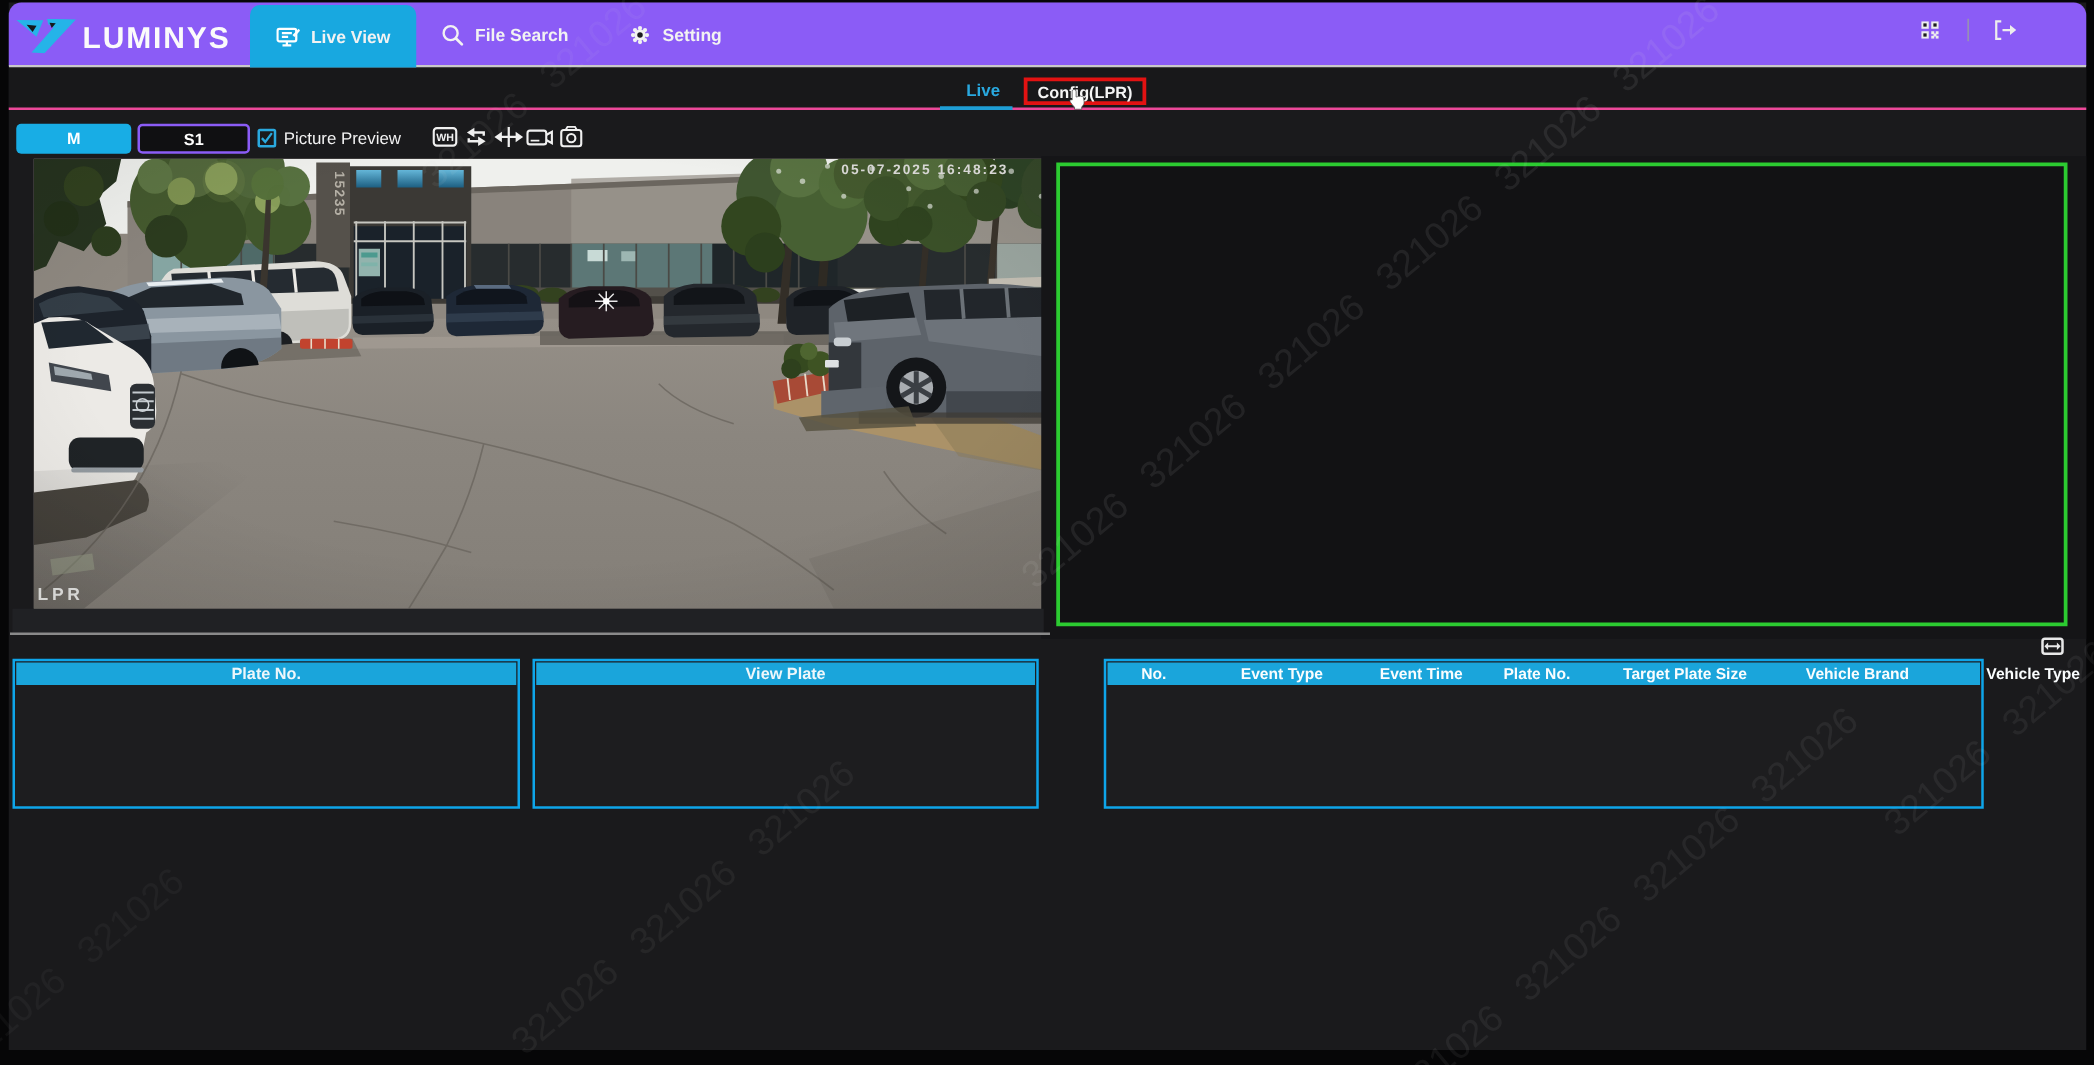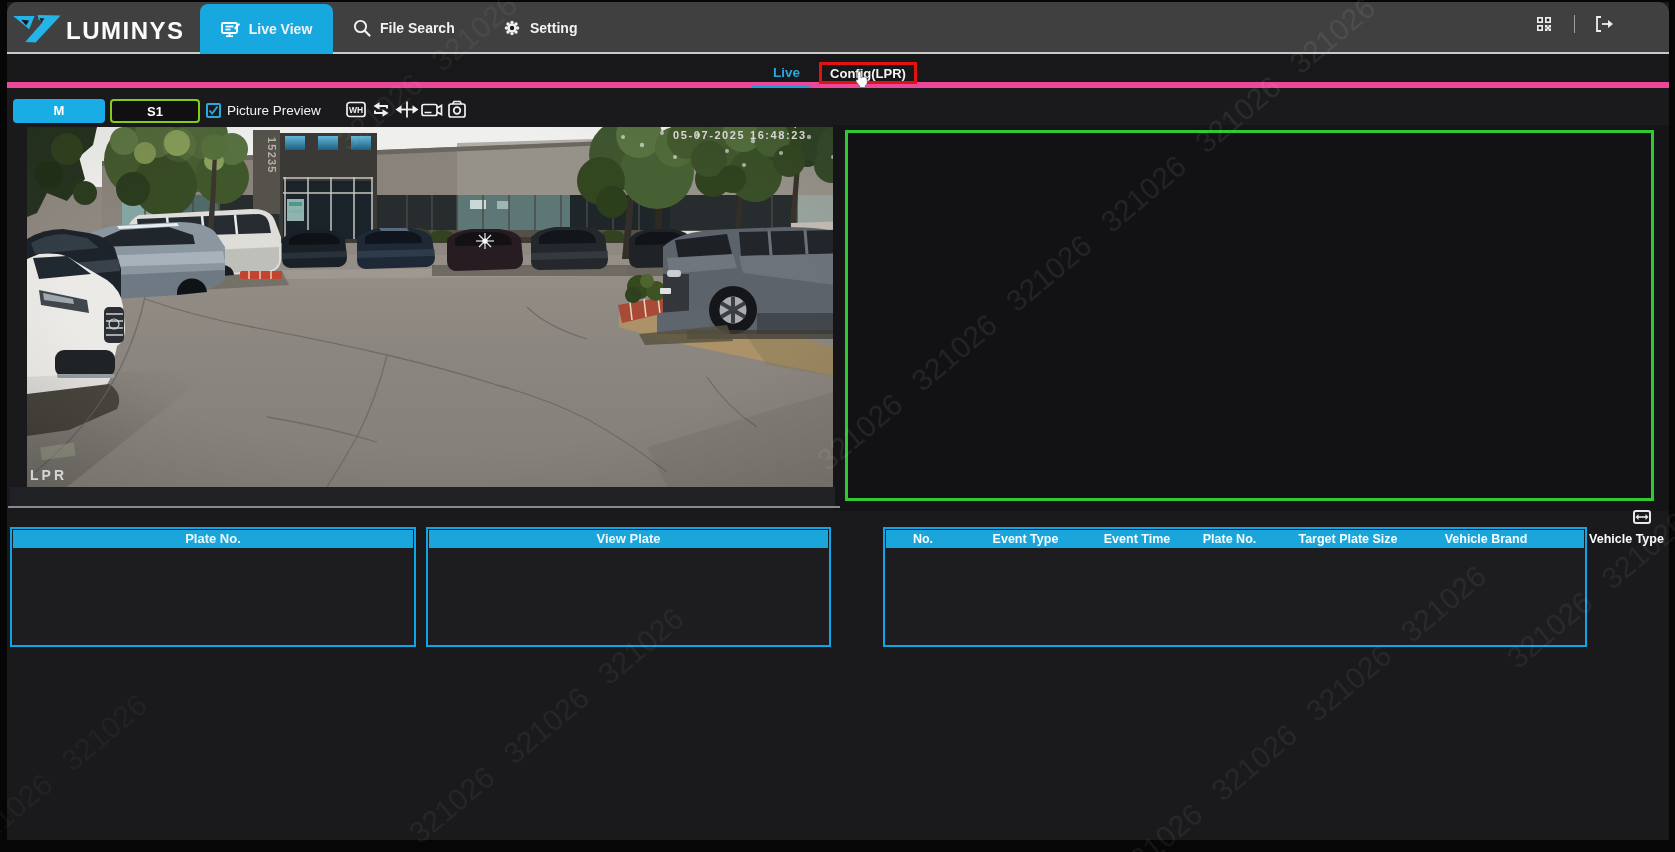--- a/index.html
+++ b/index.html
@@ -1,37 +1,37 @@
 <!DOCTYPE html>
 <html><head>
 <meta charset="utf-8">
 <style>
   html,body{margin:0;padding:0;background:#050506;width:1675px;height:852px;overflow:hidden;}
   *{box-sizing:border-box;font-family:"Liberation Sans",sans-serif;}
   #stage{position:absolute;left:0;top:0;width:1675px;height:852px;background:#060607;}
   #panel{position:absolute;left:7px;top:2px;width:1662px;height:838px;background:#1a1a1c;}
   
-  #topbar{position:absolute;left:0;top:0;width:1662px;height:52px;background:#404040;border-bottom:2px solid #c9c9c9;border-radius:10px 10px 0 0;padding-left:12px;}
+  #topbar{position:absolute;left:0;top:0;width:1662px;height:52px;background:#8b5cf6;border-bottom:2px solid #c9c9c9;border-radius:10px 10px 0 0;padding-left:12px;}
   #logo{position:absolute;left:6px;top:13px;width:51px;height:28px;}
   #logotext{position:absolute;left:59px;top:15px;font-size:24px;font-weight:bold;color:#fbfbfb;letter-spacing:1.5px;}
   .navtab{position:absolute;top:0px;height:52px;display:flex;align-items:center;color:#f2f2f2;font-weight:bold;font-size:14px;}
   #tab-live{left:193px;width:133px;top:2px;height:50px;background:#18a8e0;border-radius:8px 8px 0 0;justify-content:center;}
   #tab-file{left:346px;}
   #tab-setting{left:496px;}
   .navicon{margin-right:9px;display:inline-block;}
   #topright{position:absolute;right:56px;top:13px;display:flex;align-items:center;color:#ededed;}
   
-  #subtabs{position:absolute;left:0;top:53px;width:1662px;height:33px;background:#18181a;border-bottom:6px solid #ec4899;}
+  #subtabs{position:absolute;left:0;top:53px;width:1662px;height:33px;background:#18181a;border-bottom:2px solid #ec4899;}
   #live-lbl{position:absolute;left:766px;top:10px;font-size:13.5px;font-weight:bold;color:#29a8df;}
   #live-underline{position:absolute;left:745px;top:30px;width:58px;height:3px;background:#1e9ed6;}
   #config-box{position:absolute;left:812px;top:7px;width:98px;height:22px;border:3px solid #e31212;display:flex;align-items:center;justify-content:center;font-size:13px;font-weight:bold;color:#f5f5f5;}
   
   #controls{position:absolute;left:0;top:87px;width:1662px;height:39px;}
   #btnM{position:absolute;left:6px;top:10px;width:92px;height:24px;background:#18ade5;border-radius:4px;color:#fff;font-weight:bold;font-size:13px;text-align:center;line-height:24px;}
-  #btnS1{position:absolute;left:103px;top:10px;width:90px;height:24px;background:#101012;border:2px solid #84cc16;border-radius:4px;color:#fff;font-weight:bold;font-size:13px;text-align:center;line-height:21px;}
+  #btnS1{position:absolute;left:103px;top:10px;width:90px;height:24px;background:#101012;border:2px solid #8b5cf6;border-radius:4px;color:#fff;font-weight:bold;font-size:13px;text-align:center;line-height:21px;}
   #chk{position:absolute;left:199px;top:14px;width:15px;height:15px;border:2px solid #2aa9de;border-radius:2px;}
   #pp-lbl{position:absolute;left:220px;top:14px;font-size:13.5px;font-weight:normal;color:#f2f2f2;}
   #toolicons{position:absolute;left:332px;top:10px;}
   
   #video{position:absolute;left:20px;top:125px;width:823px;height:360px;overflow:hidden;background:#8e8880;}
   #greenpanel{position:absolute;left:838px;top:128px;width:809px;height:371px;border:3px solid #2ccb31;background:#121214;}
   #expandbtn{position:absolute;left:1626px;top:508px;width:18px;height:14px;border:2px solid #e8e8e8;border-radius:3px;color:#fff;font-size:11px;line-height:10px;text-align:center;}
   
   .bbox{position:absolute;top:525px;height:120px;background:#1d1d1f;border:2px solid #0ea5e9;}
   .bhead{position:absolute;left:1px;top:1px;right:1px;height:18px;background:#1aa5db;color:#eef7fb;font-size:13px;font-weight:bold;text-align:center;line-height:18px;}

